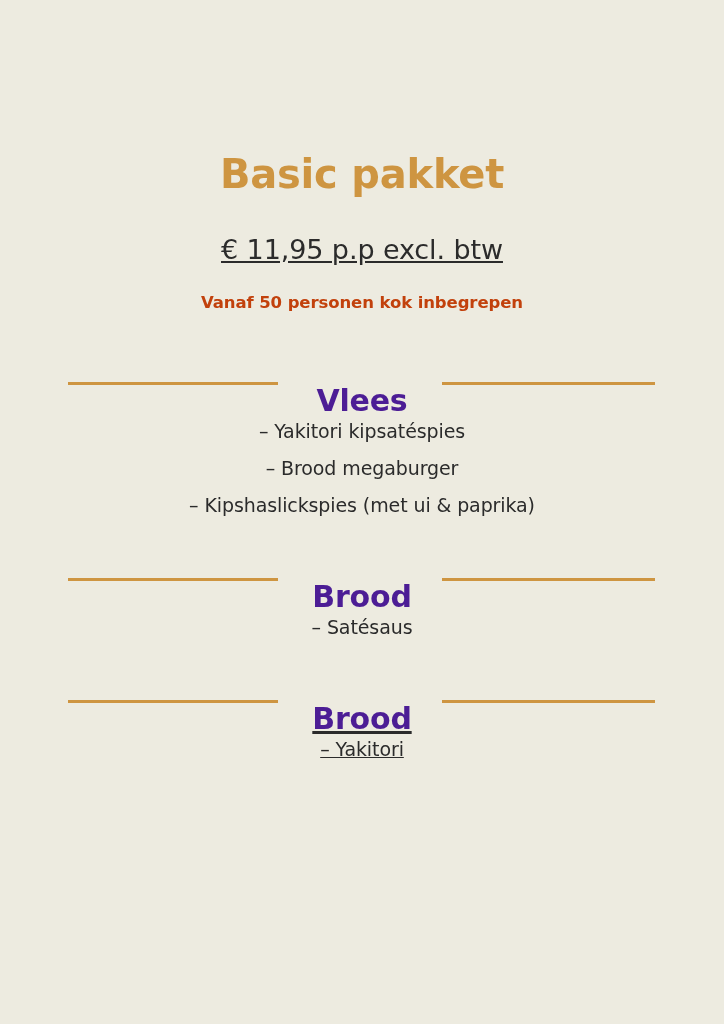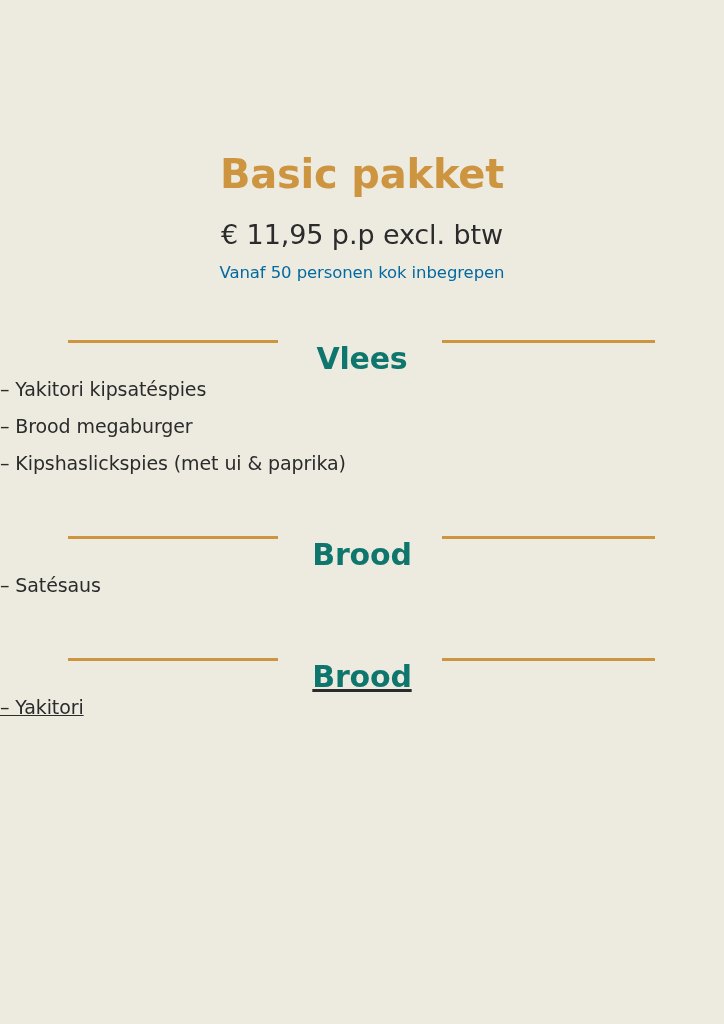--- a/index.html
+++ b/index.html
@@ -42,32 +42,33 @@
     margin: 0;
     padding: 0;
   }
 
   .pkg-price {
     text-align: center;
     font-size: 27px;
     font-weight: 400;
     color: #2B2B2B;
     line-height: 1.1;
-    margin: 0;
+    margin: 15px;
     padding-top: 24px;
     letter-spacing: -0.1px;
+    text-decoration: underline;
   }
 
   .pkg-note {
     text-align: center;
     font-size: 16.5px;
-    font-weight: 400;
-    color: #0369a1;
+    font-weight: 700;
+    color: #c2410c;
     line-height: 1.2;
-    margin: 0;
+    margin: 12px;
     padding-top: 13px;
     letter-spacing: -0.1px;
   }
 
   
   .section {
     width: 724px;
   }
   .section-vlees { padding-top: 37px; }
   .section-saus  { padding-top: 33px; }
@@ -88,33 +89,34 @@
     top: 21px;
   }
   .rule-left  { left: 68px;  width: 210px; }
   .rule-right { left: 442px; width: 213px; }
 
   .section-title {
     position: relative;
     z-index: 2;
     font-size: 30px;
     font-weight: bold;
-    color: #0f766e;
+    color: #4c1d95;
     line-height: 1;
     letter-spacing: -0.2px;
     background: #EDEBE0;
     padding: 0 16px;
     margin-top: 36px;
   }
 
   .section-items {
     padding-top: 8px;
   }
 
   .menu-item {
+    text-align: center;
     font-size: 19px;
     font-weight: 400;
     color: #2B2B2B;
     line-height: 1;
     padding: 9px 0;
     letter-spacing: -0.1px;
     white-space: nowrap;
   }
 </style>
 </head>

